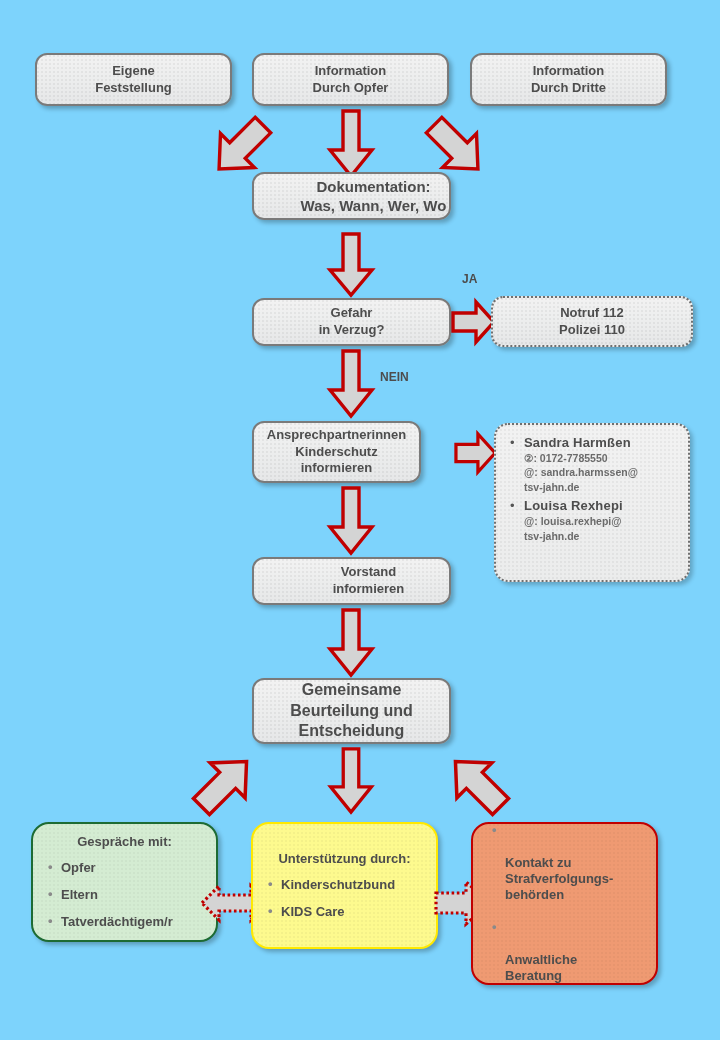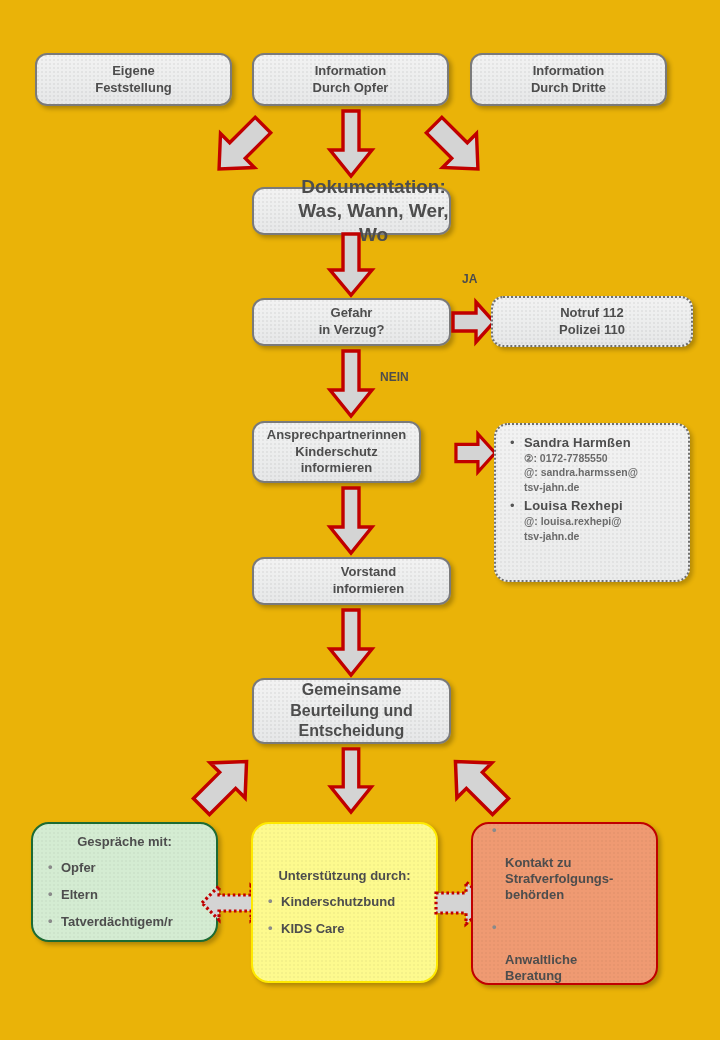--- a/index.html
+++ b/index.html
@@ -7,21 +7,21 @@
     padding: 0;
     background: #ffffff;
   }
   body {
     font-family: "Liberation Sans", sans-serif;
   }
   #canvas {
     position: relative;
     width: 720px;
     height: 1040px;
-    background: #eab308;
+    background: #7dd3fc;
     overflow: hidden;
   }
 
   
   .node {
     position: absolute;
     box-sizing: border-box;
     display: flex;
     align-items: center;
     justify-content: center;
@@ -179,21 +179,21 @@
   </div>
 
   <div class="arrow" style="left:420px; top:112px;">
     <svg width="72" height="70" viewBox="0 0 72 70">
       <g transform="rotate(-45 36 35)">
         <polygon points="25,4 47,4 47,40 60,40 36,66 12,40 25,40" fill="#d4d4d4" stroke="#c00000" stroke-width="3.4" stroke-linejoin="miter"></polygon>
       </g>
     </svg>
   </div>
 
-  <div class="node gray" style="left:252px; top:187px; width:199px; height:48px; font-size:19px;padding-left:44px;">
+  <div class="node gray" style="left:252px; top:172px; width:199px; height:48px; font-size:15px;padding-left:44px;">
     <span class="txt">Dokumentation:
 Was, Wann, Wer, Wo</span>
   </div>
 
   <div class="arrow" style="left:328px; top:233px;">
     <svg width="46" height="64" viewBox="0 0 46 64">
       <polygon points="15,1 31,1 31,37 44,37 23,62 2,37 15,37" fill="#d4d4d4" stroke="#c00000" stroke-width="3.4" stroke-linejoin="miter"></polygon>
     </svg>
   </div>
 
@@ -316,21 +316,21 @@
       </ul>
     </div>
   </div>
 
   <div class="arrow" style="left:200px; top:878px;">
     <svg width="70" height="50" viewBox="0 0 70 50">
       <polygon points="2,25 19,8 19,17 51,17 51,8 68,25 51,42 51,33 19,33 19,42" fill="#d4d4d4" stroke="#c00000" stroke-width="3.2" stroke-dasharray="2.6,2.6" stroke-linejoin="miter"></polygon>
     </svg>
   </div>
 
-  <div class="node yellow" style="left:251px; top:822px; width:187px; height:161px;">
+  <div class="node yellow" style="left:251px; top:822px; width:187px; height:127px;">
     <div class="boxinner">
       <div class="boxtitle">Unterstützung durch:</div>
       <ul class="blist">
         <li>
           <span class="bullet">•</span>
           <span>Kinderschutzbund</span>
         </li>
         <li>
           <span class="bullet">•</span>
           <span>KIDS Care</span>

